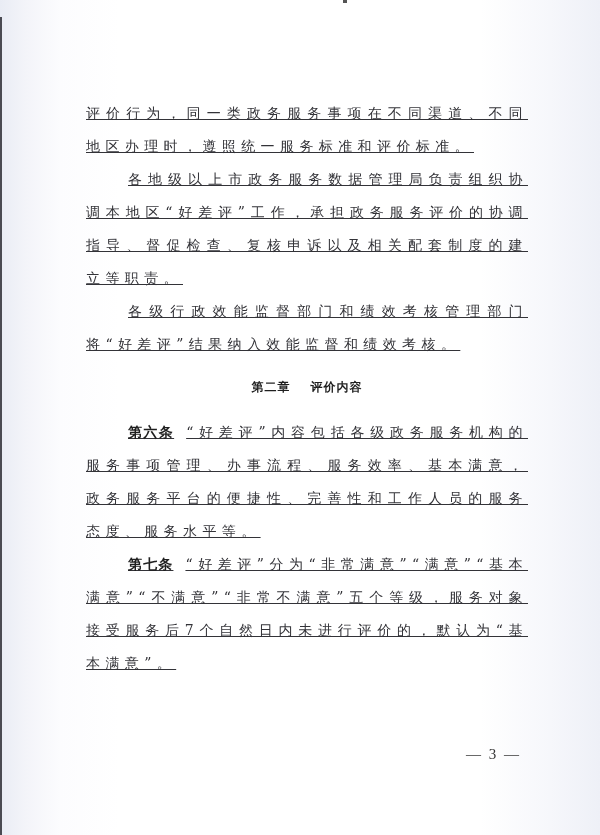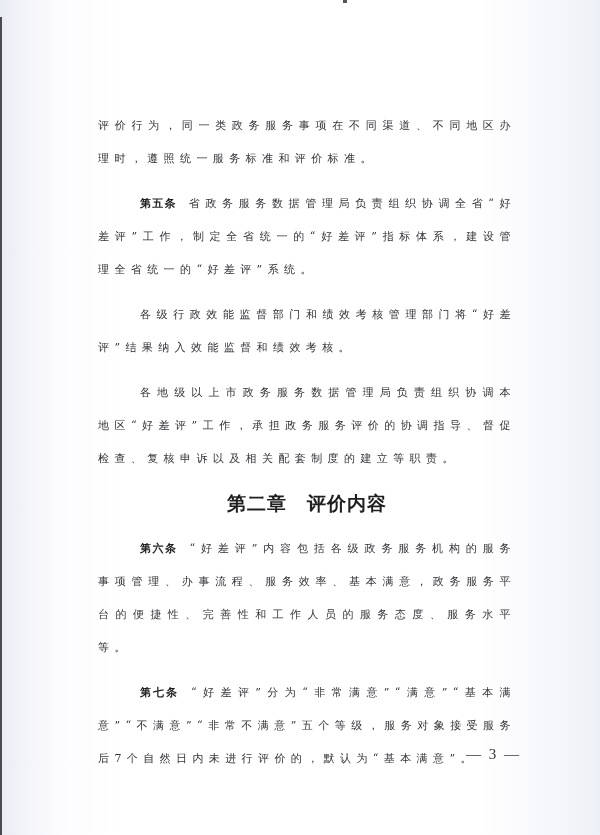--- a/index.html
+++ b/index.html
@@ -34,42 +34,43 @@
       width: 4px; height: 3px;
       background: #555;
     }
     .content {
       position: absolute;
       left: 86px;
       top: 97px;
       width: 442px;
     }
     .para {
-      margin: 12px;
-      font-size: 11px;
+      margin: 0;
+      font-size: 14px;
       line-height: 33px;
       letter-spacing: 5.4px;
       text-align: justify;
       text-align-last: left;
       color: #333338;
+      text-decoration: underline;
     }
     .para.indent {
       text-indent: 42px;
     }
     .article-label {
       font-family: "DejaVu Sans", "Liberation Sans", sans-serif;
       font-weight: bold;
       letter-spacing: 1px;
       color: #1f1f1f;
       margin-right: 12px;
     }
     .chapter {
       margin: 10px 0 12px 0;
       text-align: center;
-      font-size: 19px;
+      font-size: 12px;
       line-height: 33px;
       letter-spacing: 1px;
       color: #1f1f1f;
       font-weight: bold;
     }
     .chapter .gap {
       display: inline-block;
       width: 20px;
     }
     .page-number {
@@ -88,31 +89,28 @@
 <div class="page">
   <div class="left-edge"></div>
   <div class="top-mark"></div>
 
   <div class="content">
 
     <p class="para">
       <span>评价行为，同一类政务服务事项在不同渠道、不同地区办理时，遵照统一服务标准和评价标准。</span>
     </p>
 
-    <p class="para indent">
-      <span class="article-label">第五条</span><span>省政务服务数据管理局负责组织协调全省“好差评”工作，制定全省统一的“好差评”指标体系，建设管理全省统一的“好差评”系统。</span>
-    </p>
 
 
     <p class="para indent">
-      <span>各级行政效能监督部门和绩效考核管理部门将“好差评”结果纳入效能监督和绩效考核。</span>
+      <span>各地级以上市政务服务数据管理局负责组织协调本地区“好差评”工作，承担政务服务评价的协调指导、督促检查、复核申诉以及相关配套制度的建立等职责。</span>
     </p>
 
     <p class="para indent">
-      <span>各地级以上市政务服务数据管理局负责组织协调本地区“好差评”工作，承担政务服务评价的协调指导、督促检查、复核申诉以及相关配套制度的建立等职责。</span>
+      <span>各级行政效能监督部门和绩效考核管理部门将“好差评”结果纳入效能监督和绩效考核。</span>
     </p>
 
     <div class="chapter">
       <span>第二章</span><span class="gap"></span><span>评价内容</span>
     </div>
 
     <p class="para indent">
       <span class="article-label">第六条</span><span>“好差评”内容包括各级政务服务机构的服务事项管理、办事流程、服务效率、基本满意，政务服务平台的便捷性、完善性和工作人员的服务态度、服务水平等。</span>
     </p>
 

